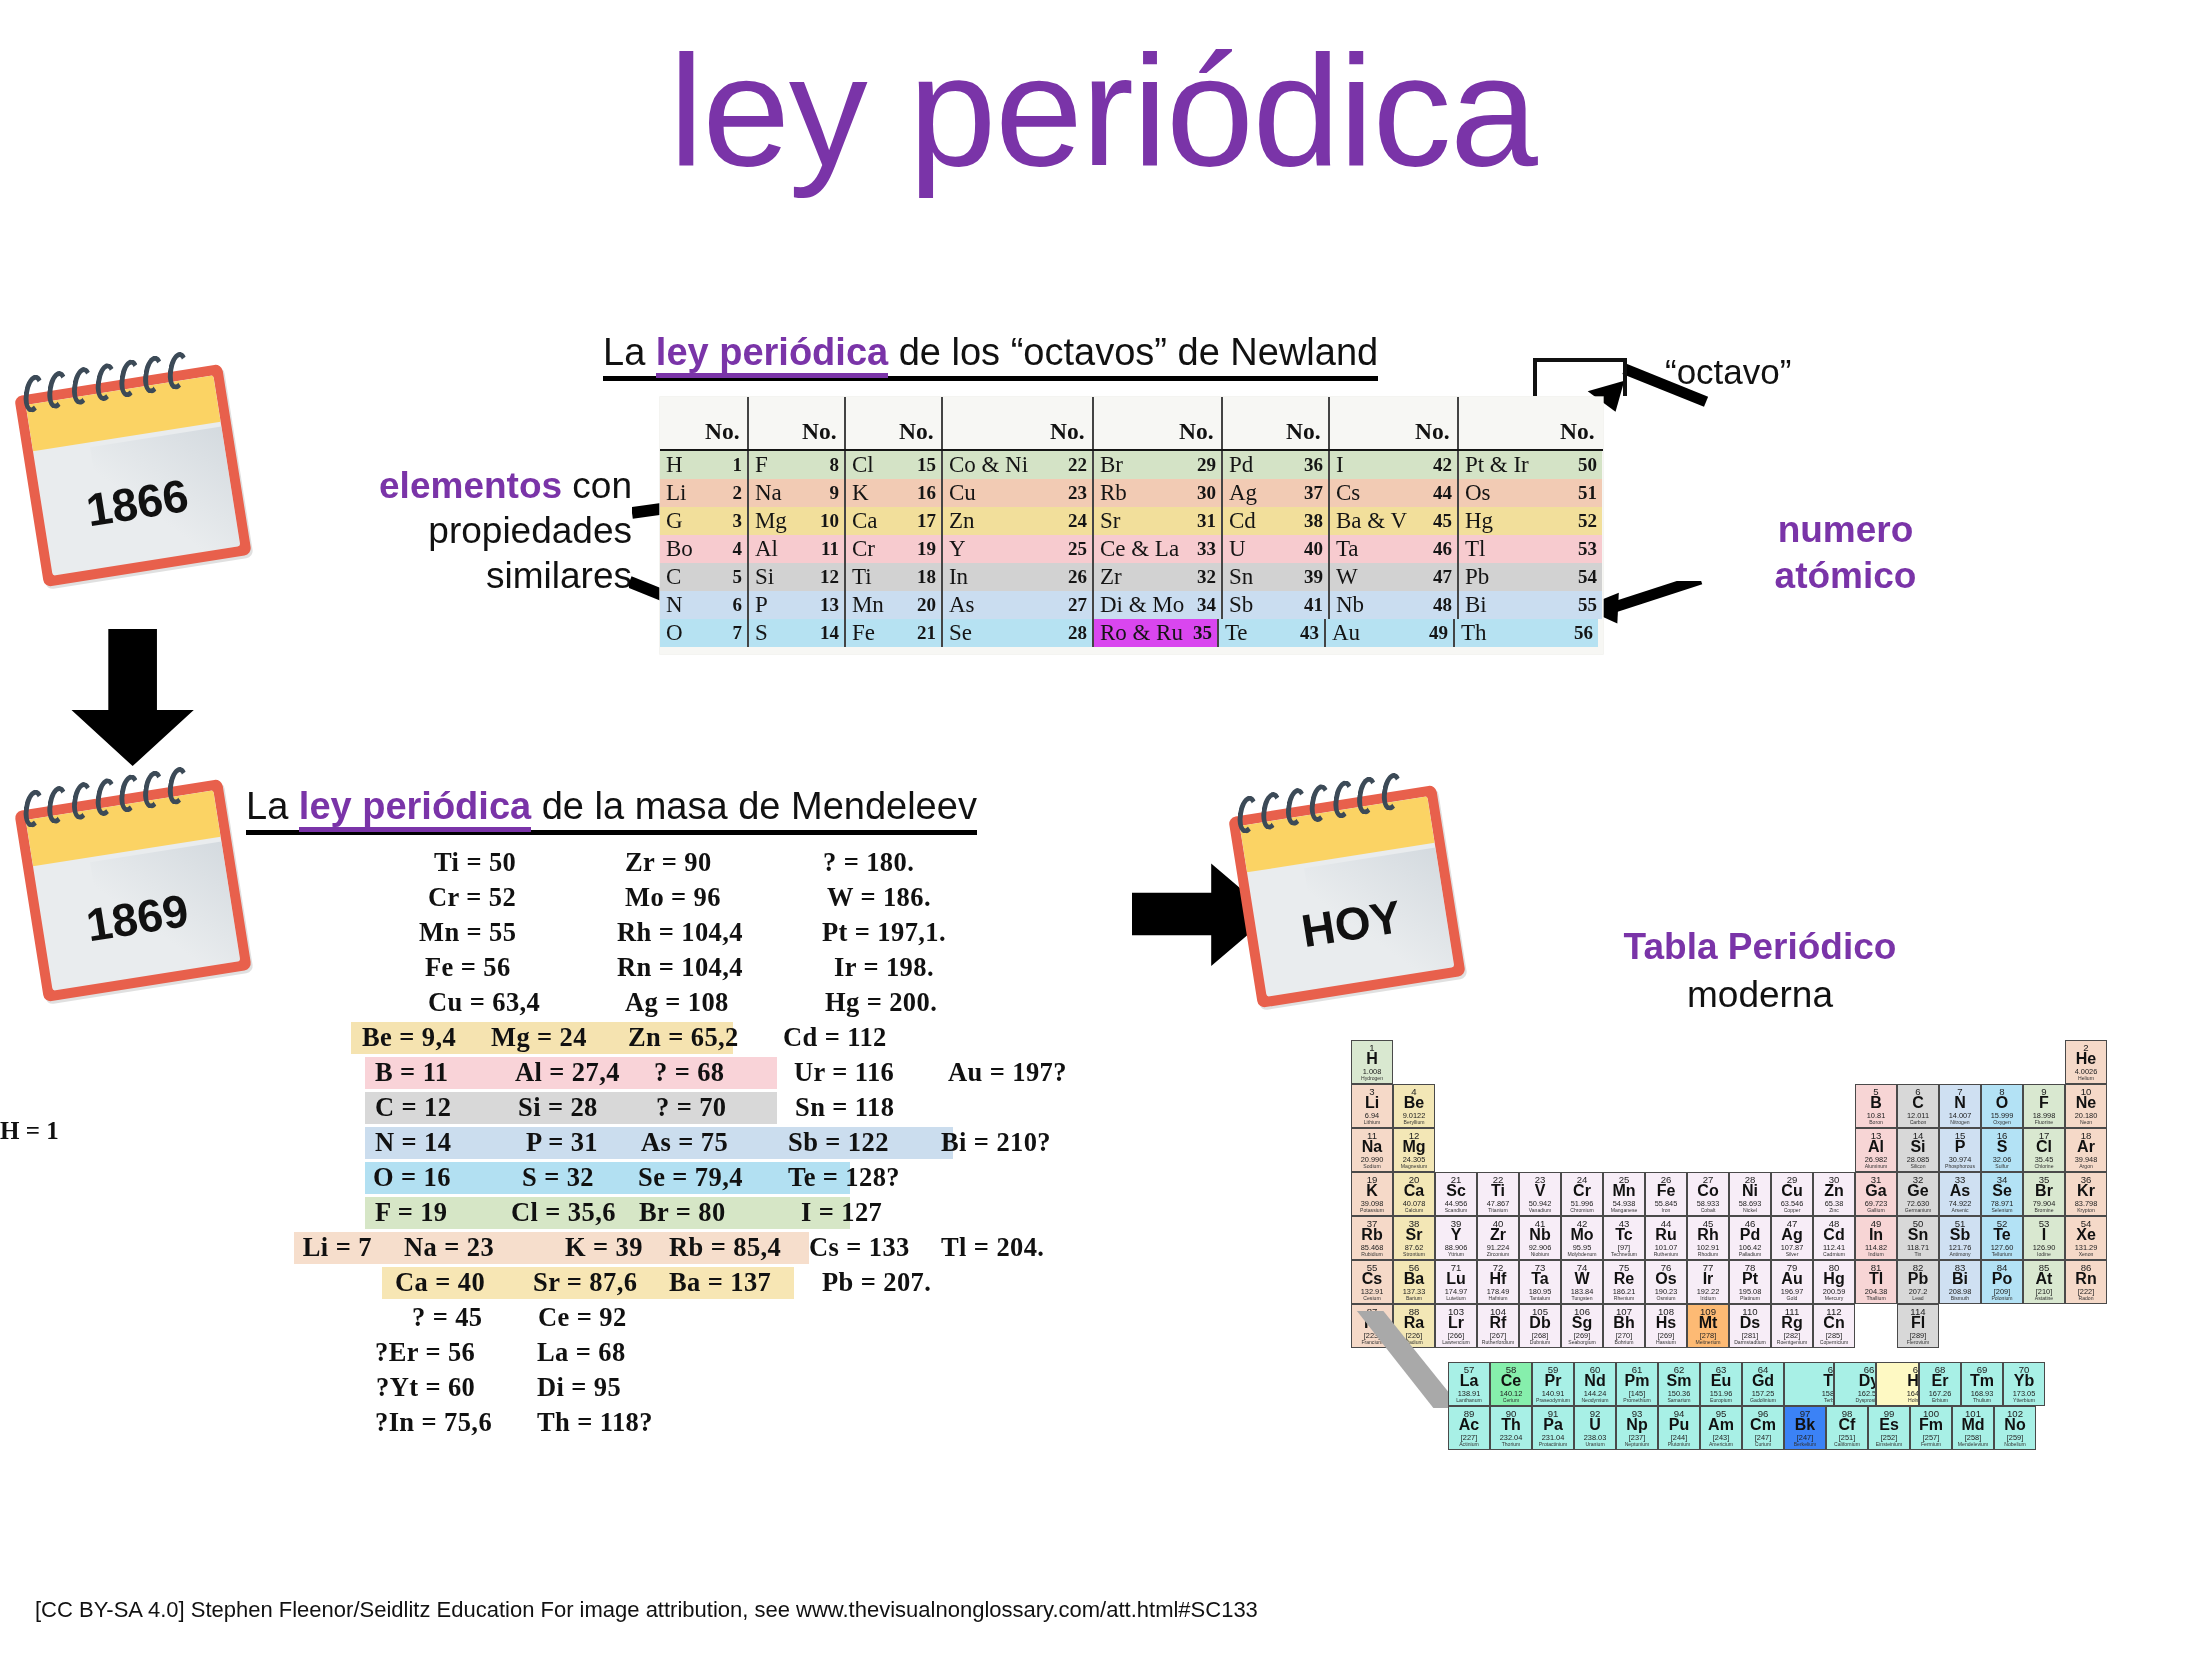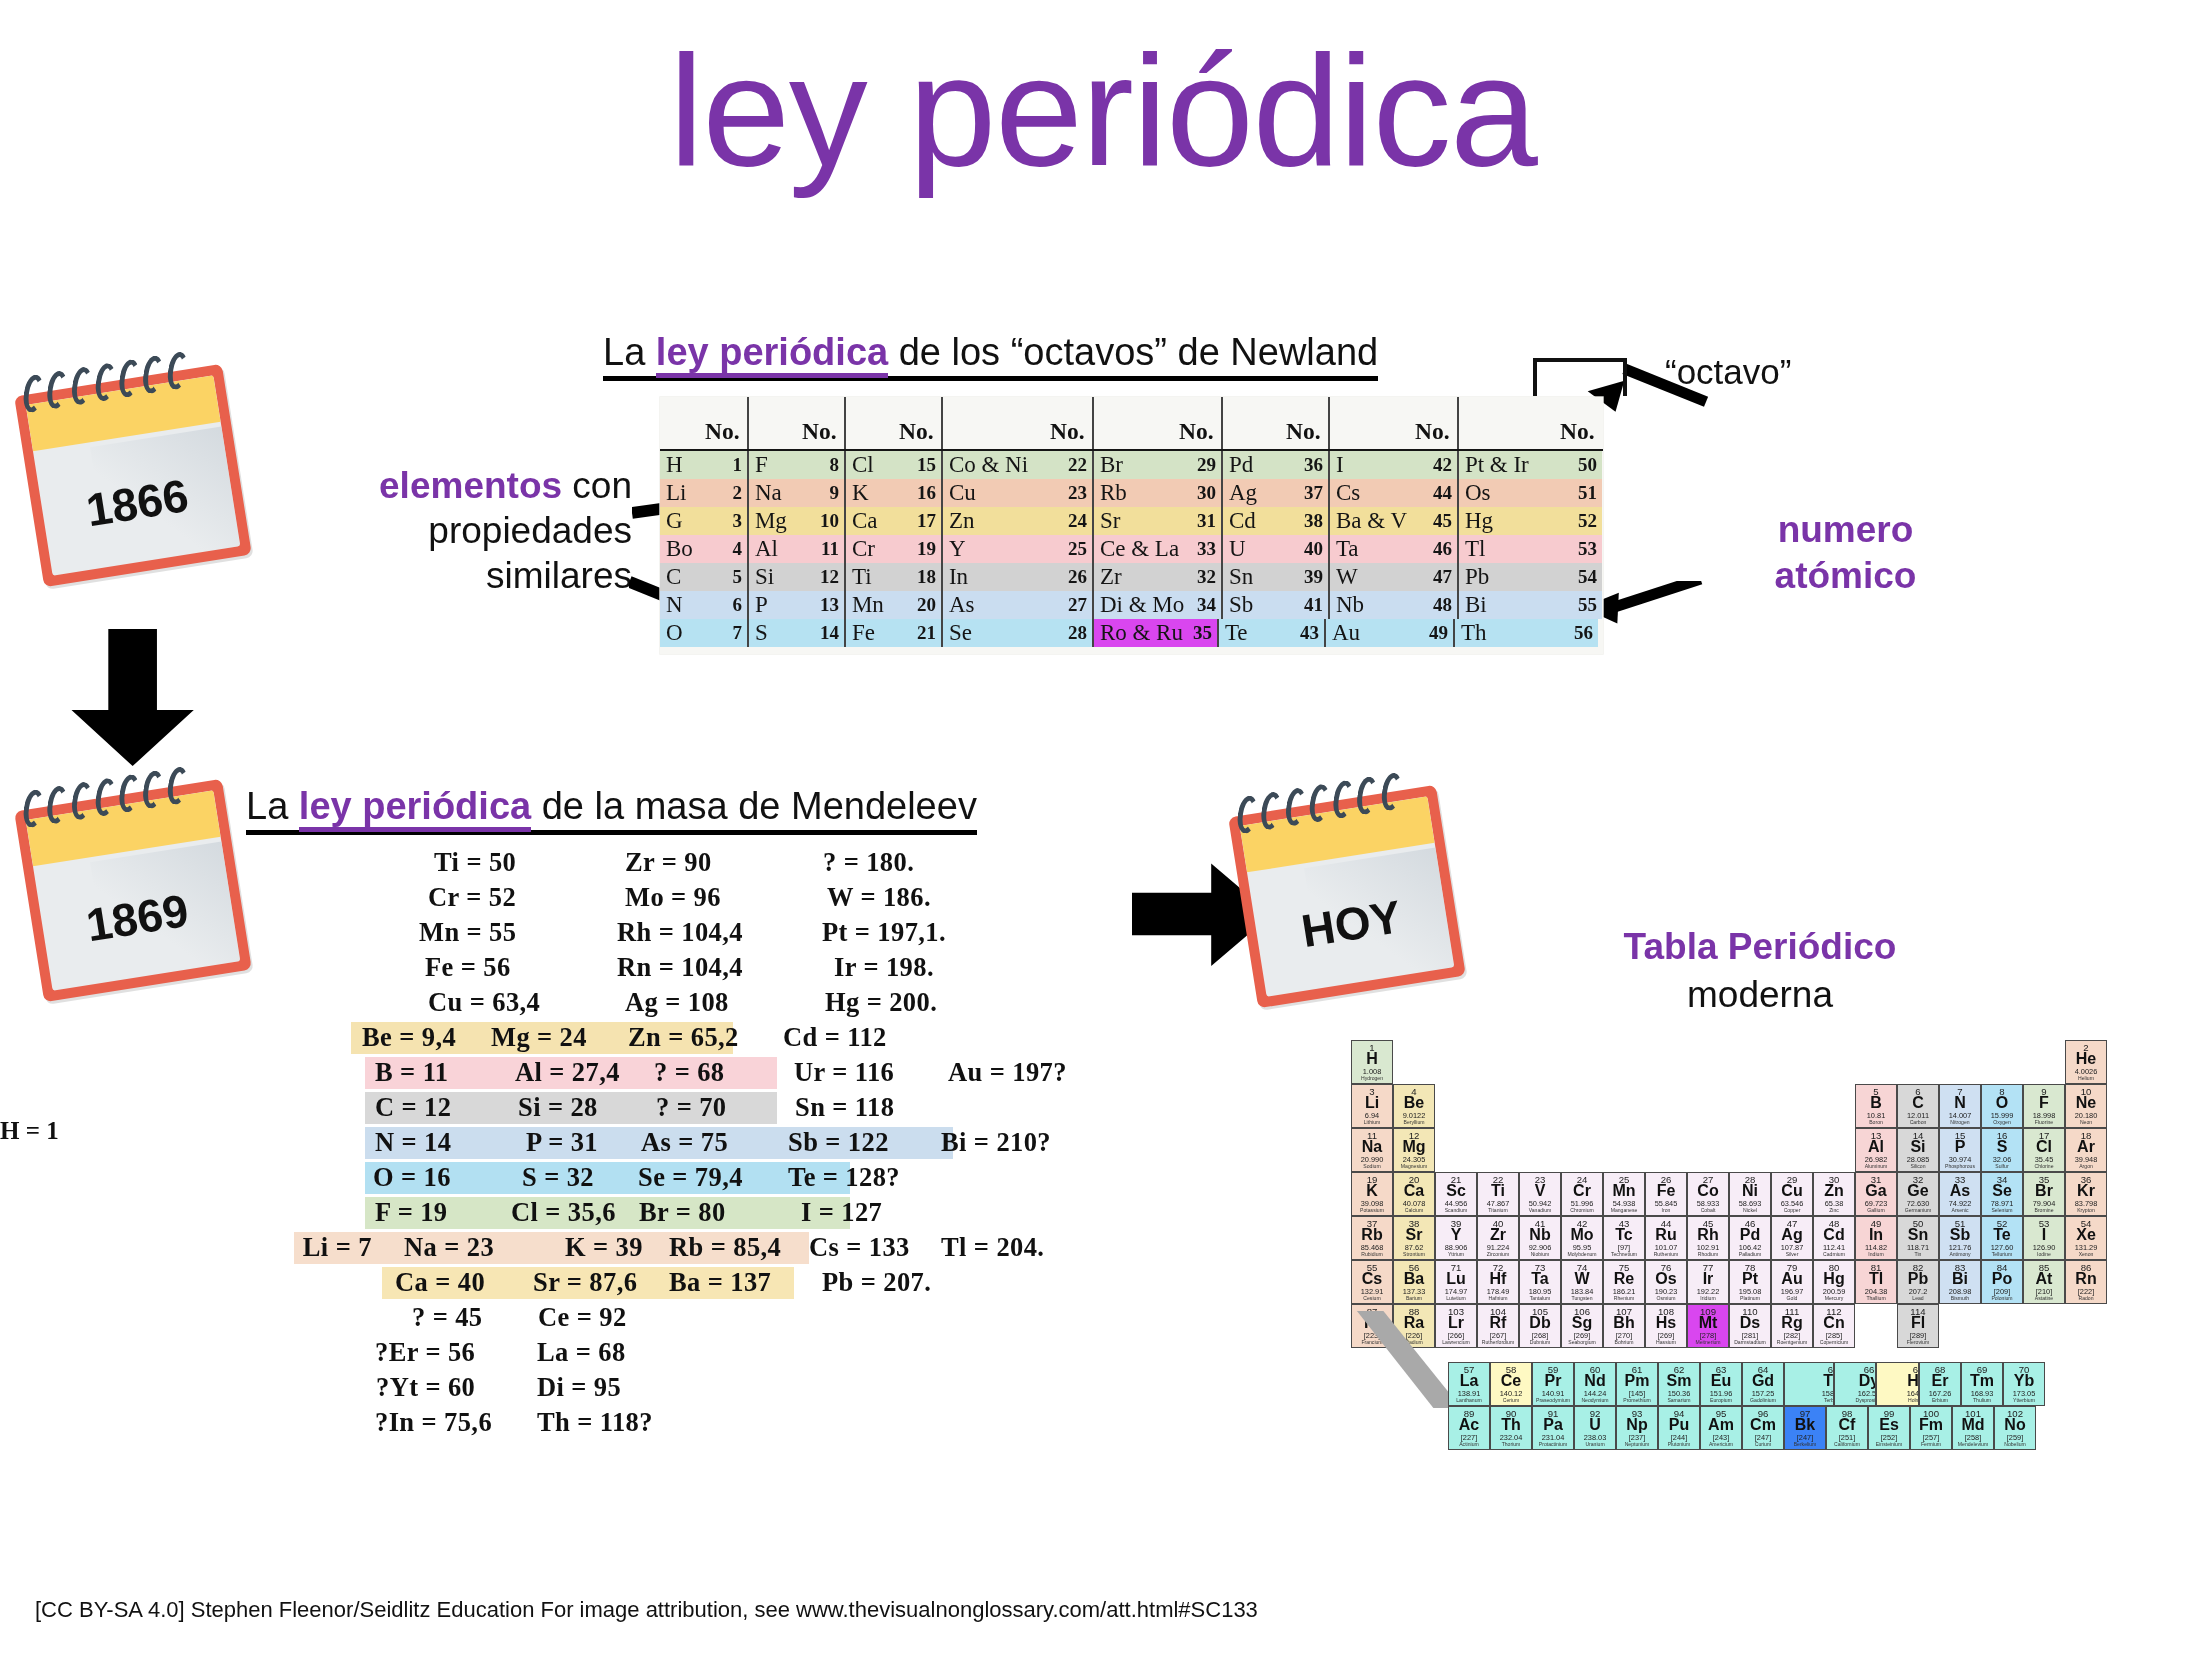--- a/index.html
+++ b/index.html
@@ -1168,21 +1168,21 @@
             <div class="sym">Bh</div>
             <div class="mass">[270]</div>
             <div class="nm">Bohrium</div>
           </div>
           <div class="pt-cell" style="background: rgb(247, 237, 247);">
             <div class="z">108</div>
             <div class="sym">Hs</div>
             <div class="mass">[269]</div>
             <div class="nm">Hassium</div>
           </div>
-          <div class="pt-cell" style="background: #d946ef;">
+          <div class="pt-cell" style="background: #fdba74;">
             <div class="z">109</div>
             <div class="sym">Mt</div>
             <div class="mass">[278]</div>
             <div class="nm">Meitnerium</div>
           </div>
           <div class="pt-cell" style="background: rgb(247, 237, 247);">
             <div class="z">110</div>
             <div class="sym">Ds</div>
             <div class="mass">[281]</div>
             <div class="nm">Darmstadtium</div>
@@ -1216,21 +1216,21 @@
       <polygon points="8,0 44,0 150,132 112,132" fill="#A9A9A9"></polygon>
     </svg>
     <div id="pt-lanth">
         <div class="pt-row">
           <div class="pt-cell" style="background: rgb(168, 240, 230);">
             <div class="z">57</div>
             <div class="sym">La</div>
             <div class="mass">138.91</div>
             <div class="nm">Lanthanum</div>
           </div>
-          <div class="pt-cell" style="background: #fef9c3;">
+          <div class="pt-cell" style="background: #86efac;">
             <div class="z">58</div>
             <div class="sym">Ce</div>
             <div class="mass">140.12</div>
             <div class="nm">Cerium</div>
           </div>
           <div class="pt-cell" style="background: rgb(168, 240, 230);">
             <div class="z">59</div>
             <div class="sym">Pr</div>
             <div class="mass">140.91</div>
             <div class="nm">Praseodymium</div>

